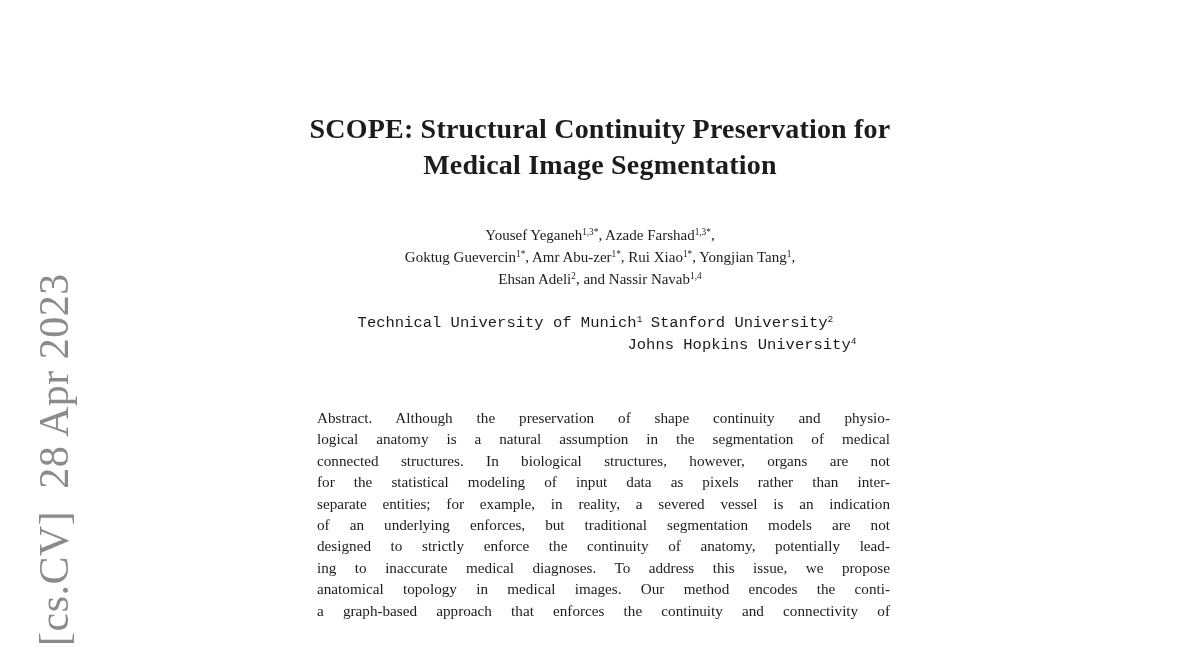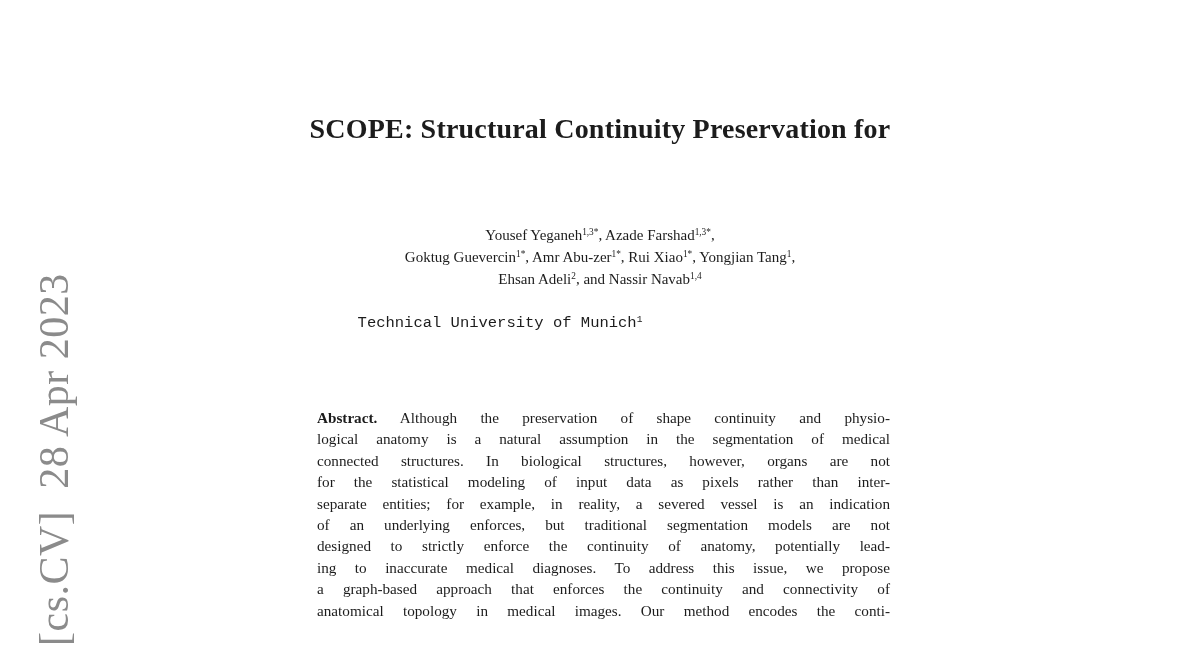--- a/index.html
+++ b/index.html
@@ -68,54 +68,59 @@
     top: 407px;
     left: 317px;
     width: 573px;
     font-size: 15.2px;
     line-height: 21.4px;
   }
   .abs-line {
     text-align: justify;
     text-align-last: justify;
   }
-  .abs-label { font-weight: bold; }
+  .abs-label { font-weight: normal; }
 </style>
 </head>
 <body>
 
 <div class="page">
 
   <div class="watermark">[cs.CV]  28 Apr 2023</div>
 
   <div class="content">
 
     <h1 class="title">
       <div class="title-line">SCOPE: Structural Continuity Preservation for</div>
+      <div class="title-line">Medical Image Segmentation</div>
     </h1>
 
     <div class="authors">
       <div class="author-line">Yousef Yeganeh<sup>1,3*</sup>, Azade Farshad<sup>1,3*</sup>,</div>
       <div class="author-line">Goktug Guevercin<sup>1*</sup>, Amr Abu-zer<sup>1*</sup>, Rui Xiao<sup>1*</sup>, Yongjian Tang<sup>1</sup>,</div>
       <div class="author-line">Ehsan Adeli<sup>2</sup>, and Nassir Navab<sup>1,4</sup></div>
     </div>
 
     <div class="affiliations">
       <div class="aff-col aff-col-1">
         <div class="aff-line">Technical University of Munich<sup>1</sup></div>
       </div>
+      <div class="aff-col aff-col-2">
+        <div class="aff-line">Stanford University<sup>2</sup></div>
+        <div class="aff-line">Johns Hopkins University<sup>4</sup></div>
+      </div>
     </div>
 
     <div class="abstract">
       <div class="abs-line"><b class="abs-label">Abstract.</b> <span>Although the preservation of shape continuity and physio-</span></div>
       <div class="abs-line">logical anatomy is a natural assumption in the segmentation of medical</div>
       <div class="abs-line">connected structures. In biological structures, however, organs are not</div>
       <div class="abs-line">for the statistical modeling of input data as pixels rather than inter-</div>
       <div class="abs-line">separate entities; for example, in reality, a severed vessel is an indication</div>
       <div class="abs-line">of an underlying enforces, but traditional segmentation models are not</div>
       <div class="abs-line">designed to strictly enforce the continuity of anatomy, potentially lead-</div>
       <div class="abs-line">ing to inaccurate medical diagnoses. To address this issue, we propose</div>
+      <div class="abs-line">anatomical topology in medical images. Our method encodes the conti-</div>
       <div class="abs-line">a graph-based approach that enforces the continuity and connectivity of</div>
-      <div class="abs-line">anatomical topology in medical images. Our method encodes the conti-</div>
     </div>
 
   </div>
 </div>
 
 </body></html>

